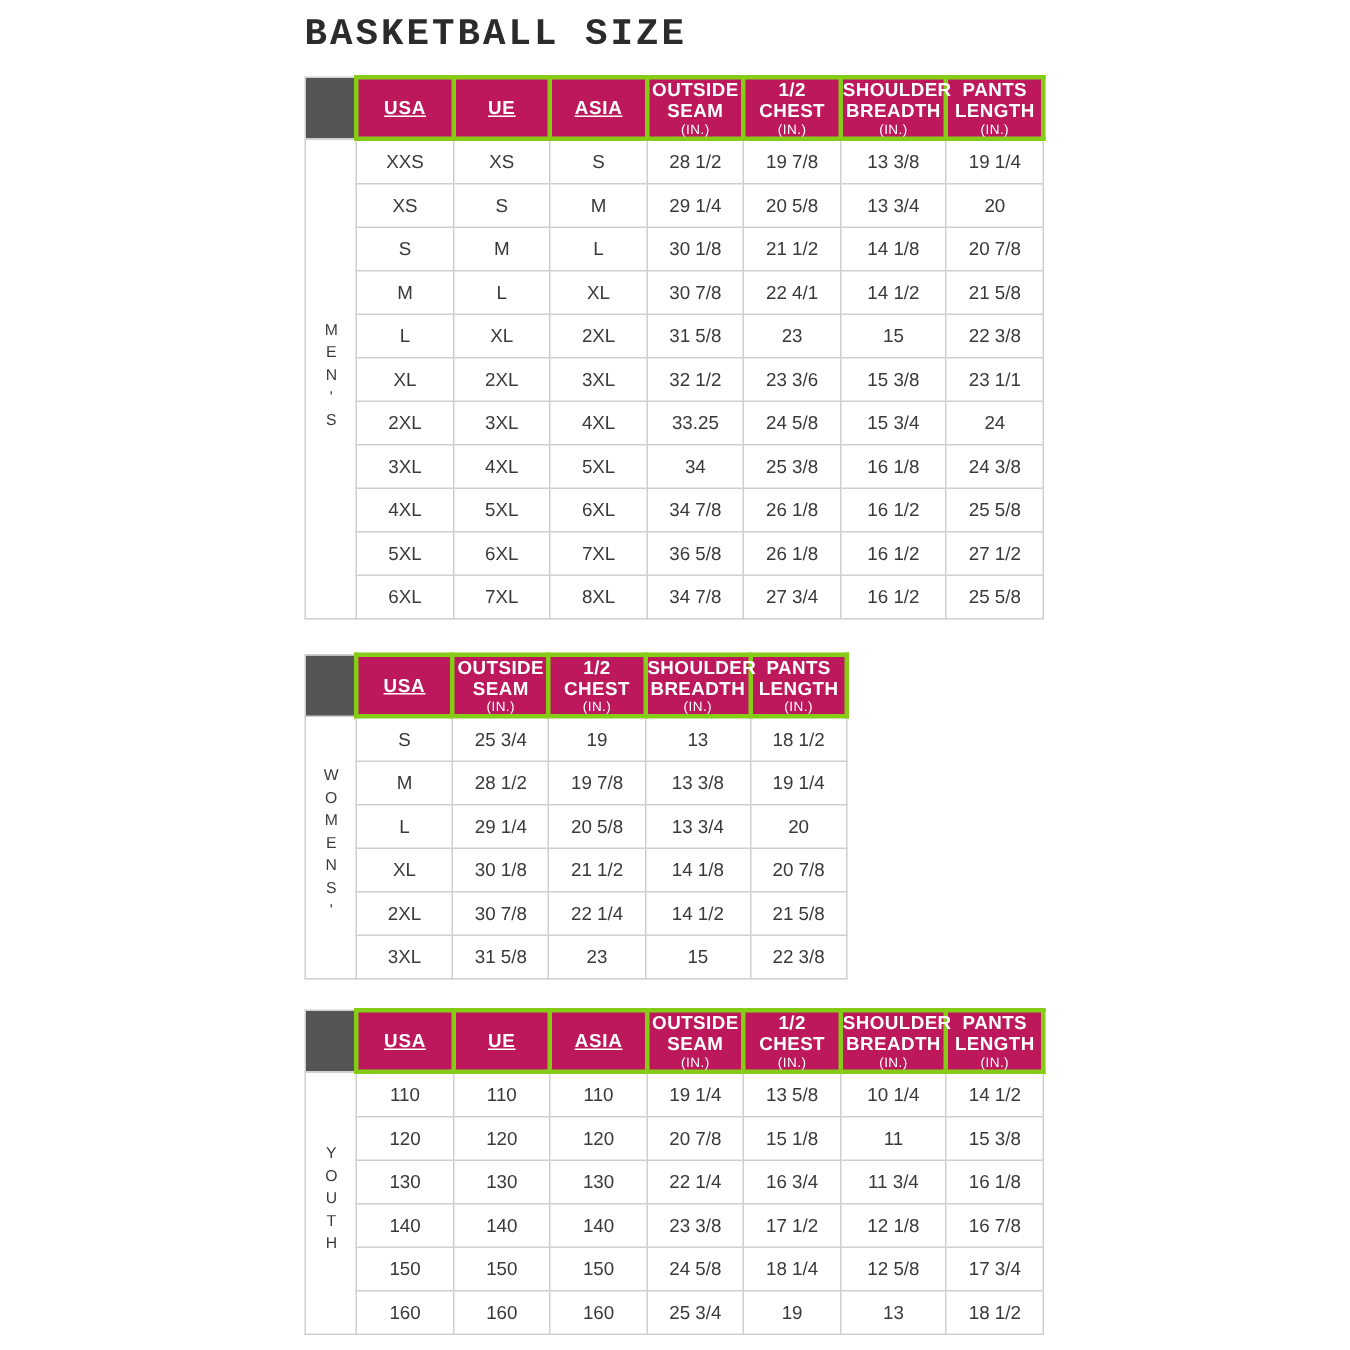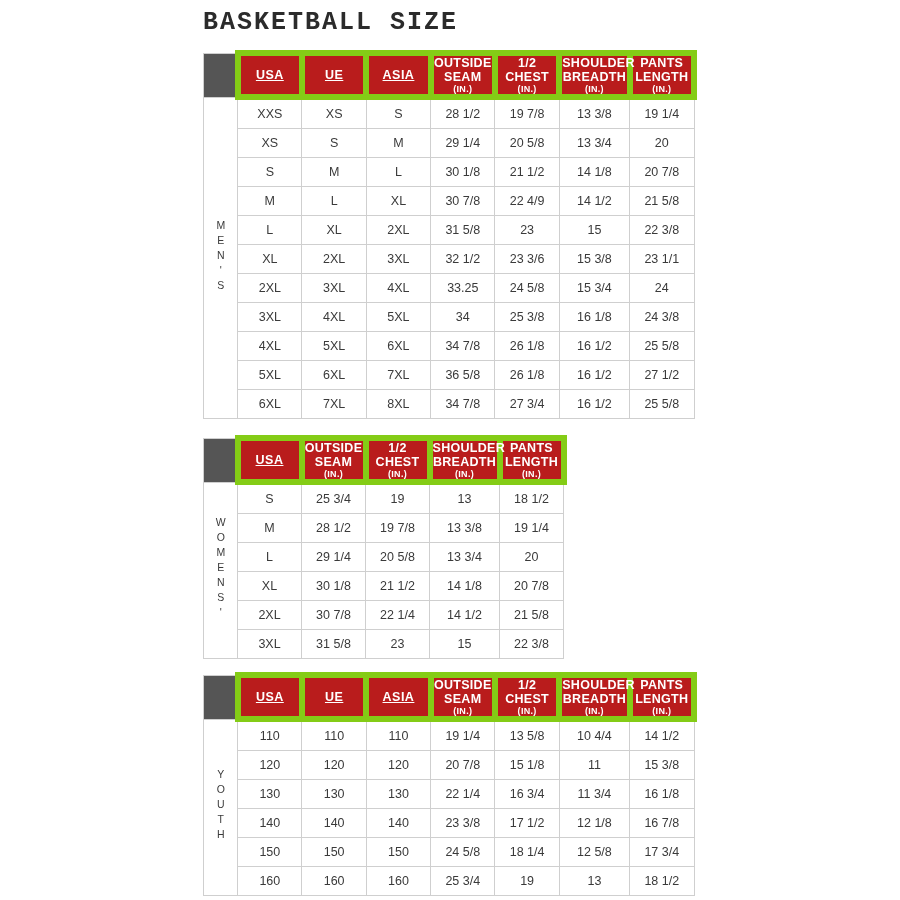--- a/index.html
+++ b/index.html
@@ -38,39 +38,39 @@
   }
   table.size td, table.size th {
     border: 1px solid #cfcfcf;
     text-align: center;
     vertical-align: middle;
     font-size: 12.5px;
     color: #3a3a3a;
     padding: 0;
   }
   table.size thead th {
-    background: #b91c1c;
+    background: #be185d;
     color: #ffffff;
-    border: 6px solid #84cc16;
+    border: 3px solid #84cc16;
     font-weight: bold;
     line-height: 1.12;
   }
   th.big {
     font-size: 15px;
     letter-spacing: 0.5px;
     text-decoration: underline;
   }
   th.small {
     font-size: 9.5px;
     letter-spacing: 0.3px;
   }
   th.small .unit {
     display: block;
     font-size: 9px;
-    font-weight: bold;
+    font-weight: normal;
   }
   td.rowlabel {
     border: 1px solid #cfcfcf;
     border-right: 1px solid #cfcfcf;
     background: #ffffff;
     font-size: 11px;
     letter-spacing: 1px;
     color: #3a3a3a;
     width: 34px;
   }
@@ -157,21 +157,21 @@
             <td class="cell">30 1/8</td>
             <td class="cell">21 1/2</td>
             <td class="cell">14 1/8</td>
             <td class="cell">20 7/8</td>
           </tr>
           <tr>
             <td class="cell">M</td>
             <td class="cell">L</td>
             <td class="cell">XL</td>
             <td class="cell">30 7/8</td>
-            <td class="cell">22 4/9</td>
+            <td class="cell">22 4/1</td>
             <td class="cell">14 1/2</td>
             <td class="cell">21 5/8</td>
           </tr>
           <tr>
             <td class="cell">L</td>
             <td class="cell">XL</td>
             <td class="cell">2XL</td>
             <td class="cell">31 5/8</td>
             <td class="cell">23</td>
             <td class="cell">15</td>
@@ -326,21 +326,21 @@
           </tr>
         </thead>
         <tbody>
           <tr>
             <td class="rowlabel" rowspan="6"><span class="vert">YOUTH</span></td>
             <td class="cell">110</td>
             <td class="cell">110</td>
             <td class="cell">110</td>
             <td class="cell">19 1/4</td>
             <td class="cell">13 5/8</td>
-            <td class="cell">10 4/4</td>
+            <td class="cell">10 1/4</td>
             <td class="cell">14 1/2</td>
           </tr>
           <tr>
             <td class="cell">120</td>
             <td class="cell">120</td>
             <td class="cell">120</td>
             <td class="cell">20 7/8</td>
             <td class="cell">15 1/8</td>
             <td class="cell">11</td>
             <td class="cell">15 3/8</td>

